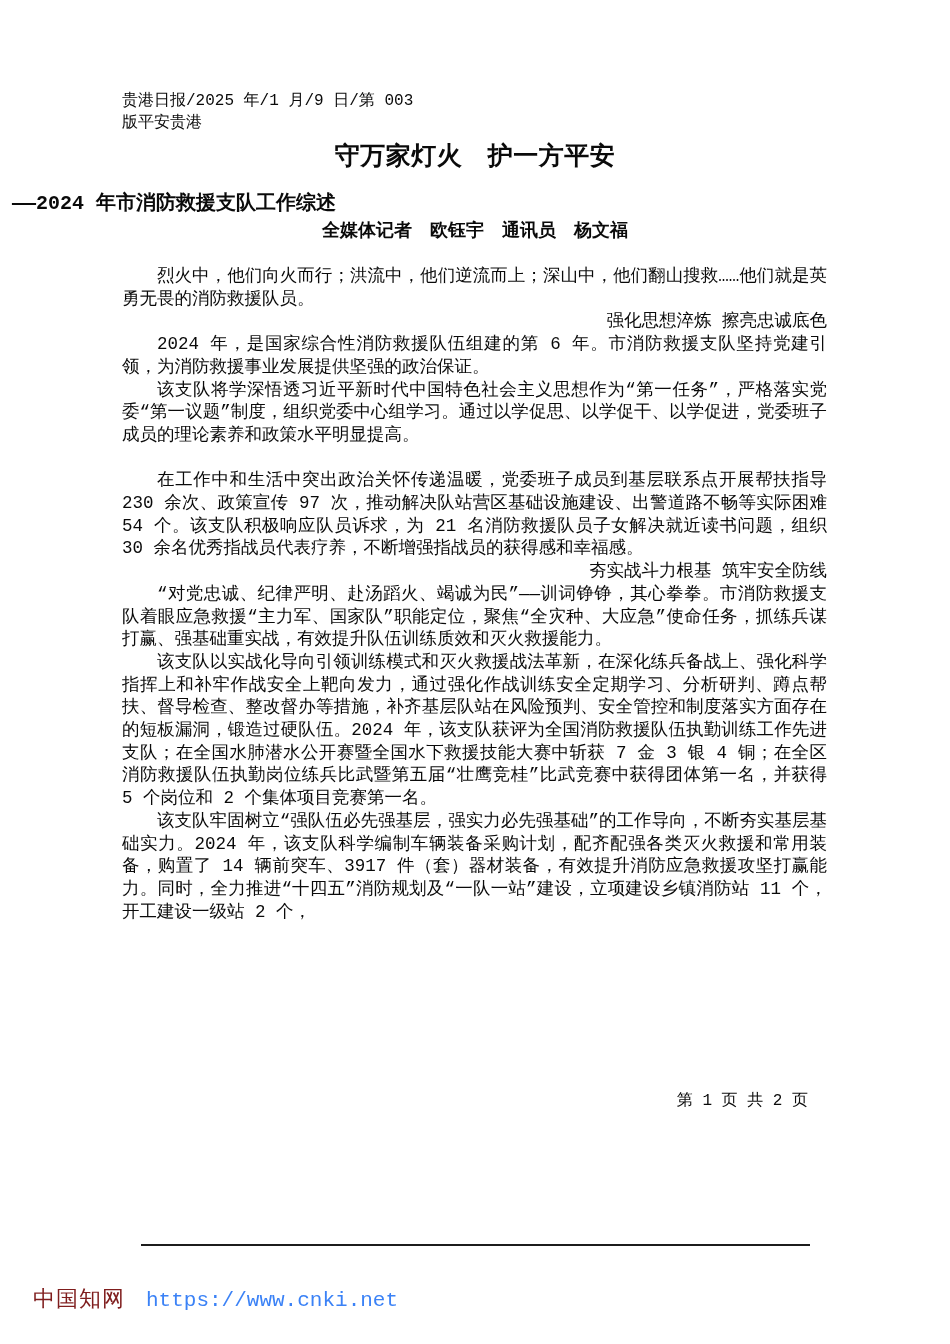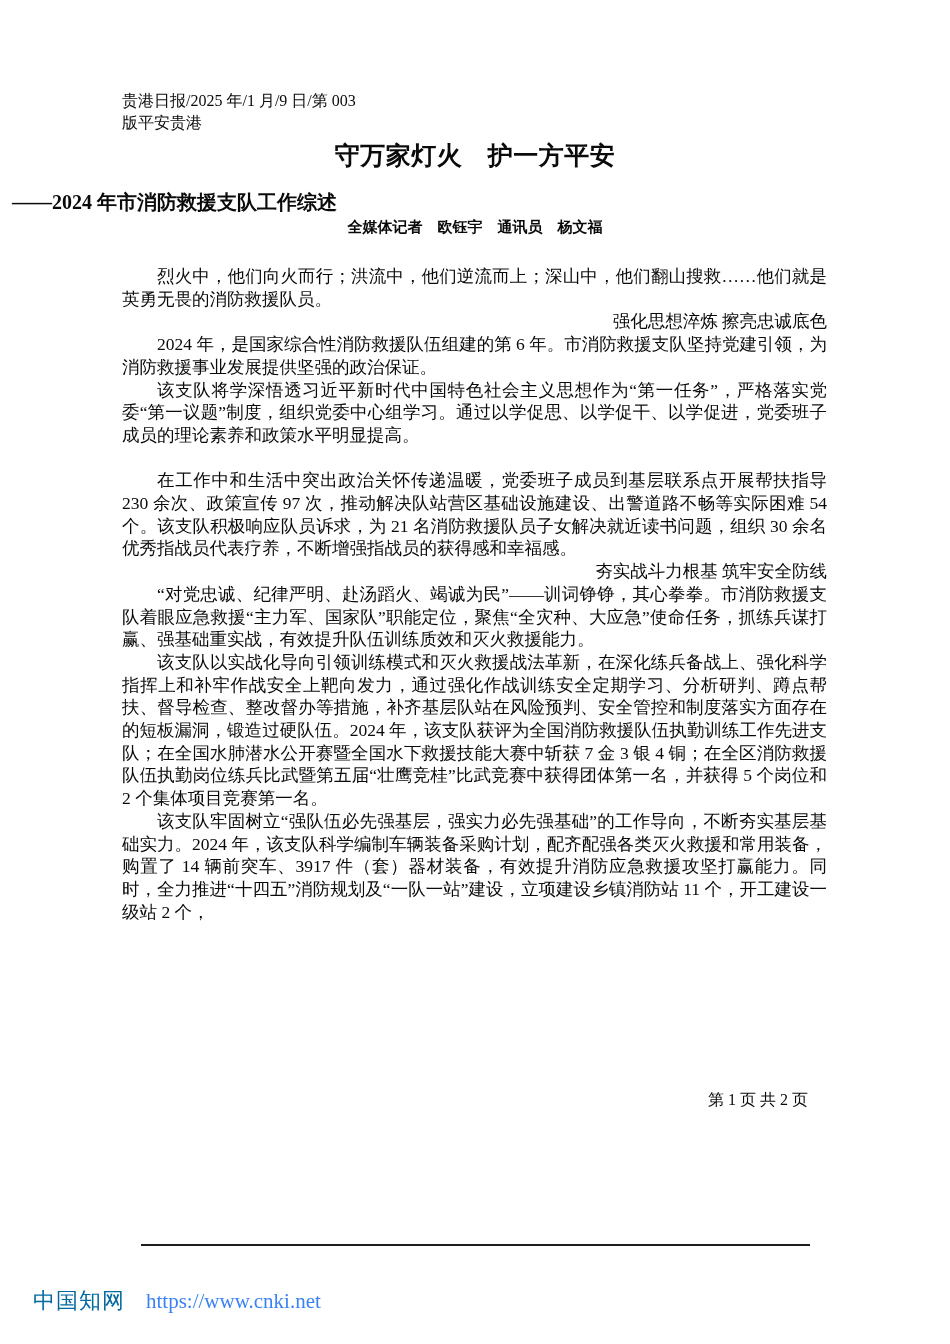--- a/index.html
+++ b/index.html
@@ -5,21 +5,21 @@
   html, body {
     margin: 0;
     padding: 0;
     background: #ffffff;
   }
   .page {
     position: relative;
     width: 950px;
     height: 1344px;
     background: #ffffff;
-    font-family: Liberation Serif, serif;
+    font-family: Liberation Mono, monospace;
     color: #0a0a0a;
     overflow: hidden;
   }
   .source {
     position: absolute;
     left: 122px;
     top: 90px;
     font-size: 16px;
     line-height: 22px;
     white-space: nowrap;
@@ -44,21 +44,21 @@
     text-align: left;
     font-size: 20px;
     font-weight: bold;
   }
   .byline {
     position: absolute;
     left: 0;
     right: 0;
     top: 218px;
     text-align: center;
-    font-size: 15px;
+    font-size: 18px;
     font-weight: bold;
   }
   .article-body {
     position: absolute;
     left: 122px;
     top: 265px;
     width: 705px;
     font-size: 17.5px;
     line-height: 22.7px;
     text-align: justify;
@@ -135,16 +135,16 @@
       <p class="para">“对党忠诚、纪律严明、赴汤蹈火、竭诚为民”——训词铮铮，其心拳拳。市消防救援支队着眼应急救援“主力军、国家队”职能定位，聚焦“全灾种、大应急”使命任务，抓练兵谋打赢、强基础重实战，有效提升队伍训练质效和灭火救援能力。</p>
       <p class="para">该支队以实战化导向引领训练模式和灭火救援战法革新，在深化练兵备战上、强化科学指挥上和补牢作战安全上靶向发力，通过强化作战训练安全定期学习、分析研判、蹲点帮扶、督导检查、整改督办等措施，补齐基层队站在风险预判、安全管控和制度落实方面存在的短板漏洞，锻造过硬队伍。2024 年，该支队获评为全国消防救援队伍执勤训练工作先进支队；在全国水肺潜水公开赛暨全国水下救援技能大赛中斩获 7 金 3 银 4 铜；在全区消防救援队伍执勤岗位练兵比武暨第五届“壮鹰竞桂”比武竞赛中获得团体第一名，并获得 5 个岗位和 2 个集体项目竞赛第一名。</p>
       <p class="para">该支队牢固树立“强队伍必先强基层，强实力必先强基础”的工作导向，不断夯实基层基础实力。2024 年，该支队科学编制车辆装备采购计划，配齐配强各类灭火救援和常用装备，购置了 14 辆前突车、3917 件（套）器材装备，有效提升消防应急救援攻坚打赢能力。同时，全力推进“十四五”消防规划及“一队一站”建设，立项建设乡镇消防站 11 个，开工建设一级站 2 个，</p>
     </div>
 
   <div class="page-num">第 1 页 共 2 页</div>
 
   <div class="divider"></div>
 
   <div class="watermark">
-    <span class="brand" style="color: #0369a1;">中国知网</span><span class="url" style="color: #3b82f6;">https://www.cnki.net</span>
+    <span class="brand" style="color: #7f1d1d;">中国知网</span><span class="url" style="color: #3b82f6;">https://www.cnki.net</span>
   </div>
 
 </div>
 
 </body></html>

